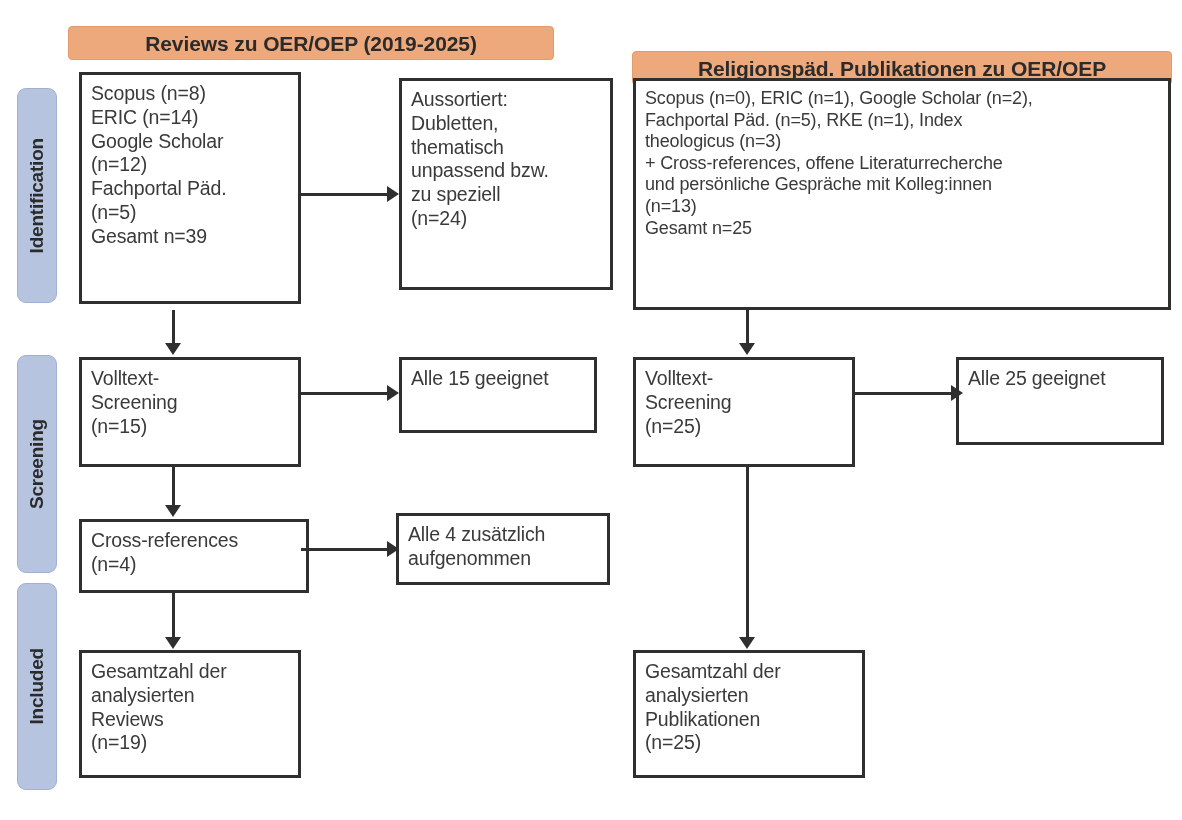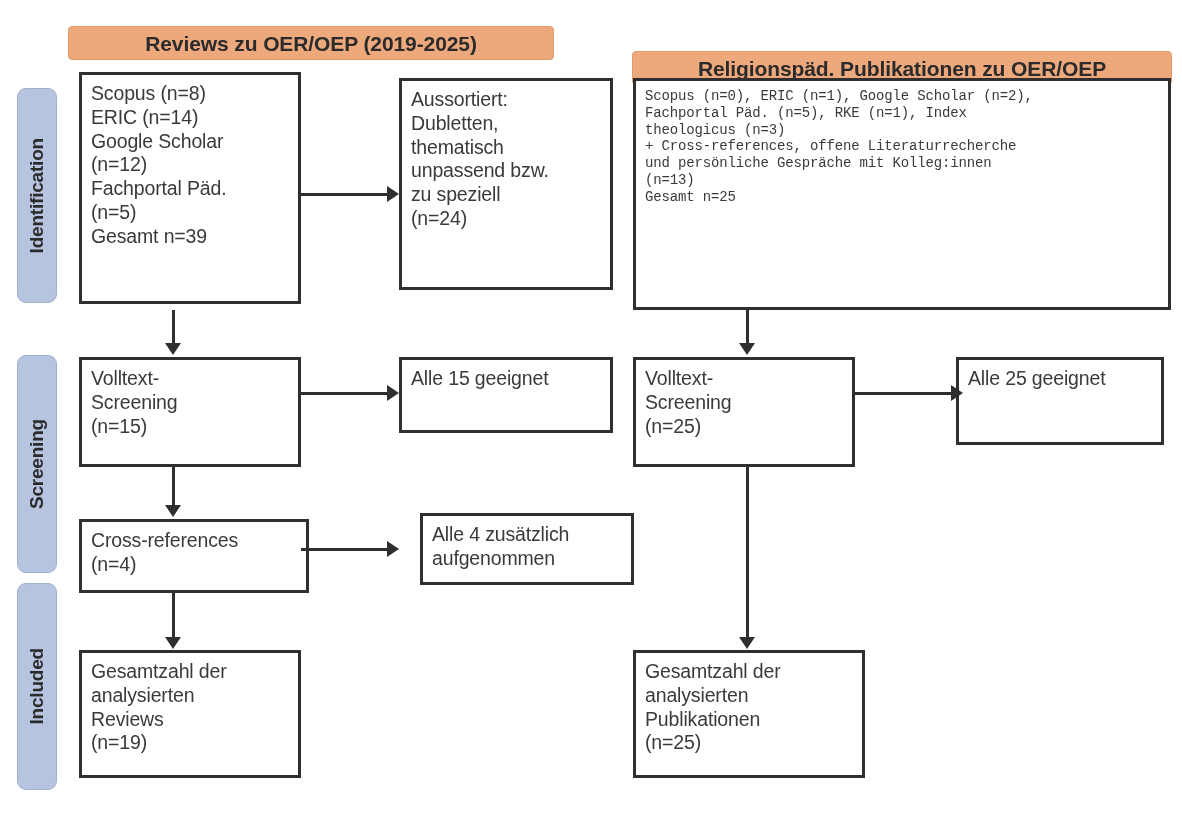--- a/index.html
+++ b/index.html
@@ -65,21 +65,21 @@
     border: 3px solid #2f2f2f;
     box-sizing: border-box;
     padding: 7px 9px 6px 9px;
     font-size: 19.5px;
     line-height: 1.22;
     color: #3a3a3a;
     white-space: pre-line;
     overflow: hidden;
     letter-spacing: -0.15px;
   }
-  .box.compact { font-size: 14px; line-height: 1.2; font-family: Liberation Mono, monospace; }
+  .box.compact { font-size: 18px; line-height: 1.2; }
 
   
   .line-v, .line-h {
     position: absolute;
     background: #2f2f2f;
   }
   .line-v { width: 3px; }
   .line-h { height: 3px; }
 
   .arrow-down {
@@ -136,32 +136,32 @@
   <div class="line-h" style="left:301px; top:193px; width:86px;"></div>
   <div class="arrow-right" style="left:387px; top:186px;"></div>
 
   <div class="line-v" style="left:172px; top:310px; width:3px; height:33px;"></div>
   <div class="arrow-down" style="left:165px; top:343px;"></div>
 
   <div class="box" style="left:79px; top:357px; width:222px; height:110px;">Volltext-
 Screening
 (n=15)</div>
 
-  <div class="box" style="left:399px; top:357px; width:214px; height:76px;">Alle 15 geeignet</div>
+  <div class="box" style="left:399px; top:357px; width:198px; height:76px;">Alle 15 geeignet</div>
 
   <div class="line-h" style="left:301px; top:392px; width:86px;"></div>
   <div class="arrow-right" style="left:387px; top:385px;"></div>
 
   <div class="line-v" style="left:172px; top:467px; width:3px; height:38px;"></div>
   <div class="arrow-down" style="left:165px; top:505px;"></div>
 
   <div class="box" style="left:79px; top:519px; width:230px; height:74px;">Cross-references
 (n=4)</div>
 
-  <div class="box" style="left:420px; top:513px; width:214px; height:72px;">Alle 4 zusätzlich
+  <div class="box" style="left:396px; top:513px; width:214px; height:72px;">Alle 4 zusätzlich
 aufgenommen</div>
 
   <div class="line-h" style="left:301px; top:548px; width:86px;"></div>
   <div class="arrow-right" style="left:387px; top:541px;"></div>
 
   <div class="line-v" style="left:172px; top:593px; width:3px; height:44px;"></div>
   <div class="arrow-down" style="left:165px; top:637px;"></div>
 
   <div class="box" style="left:79px; top:650px; width:222px; height:128px;">Gesamtzahl der
 analysierten

